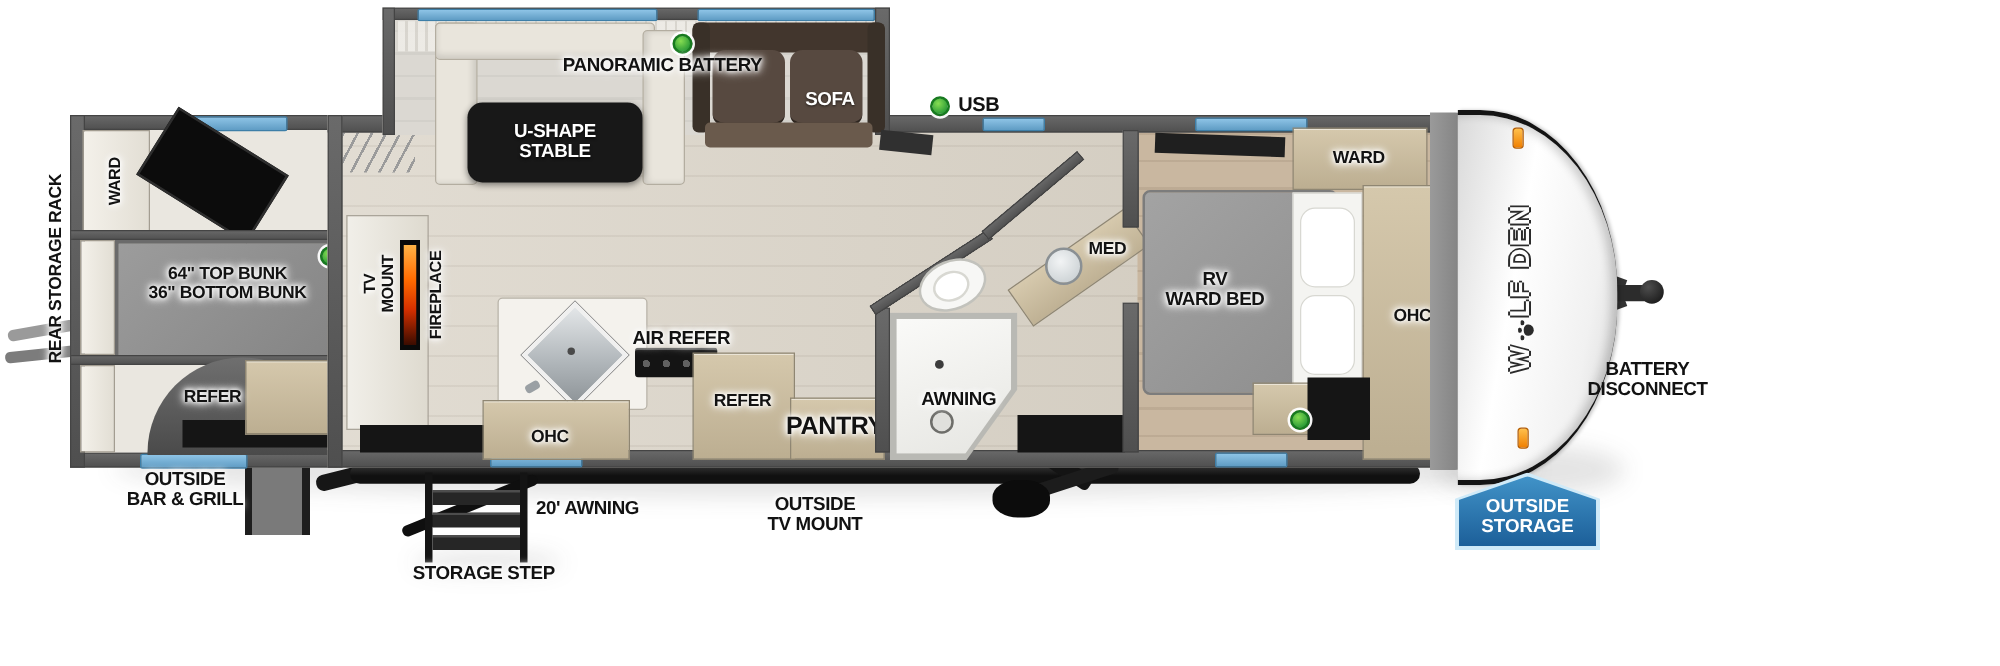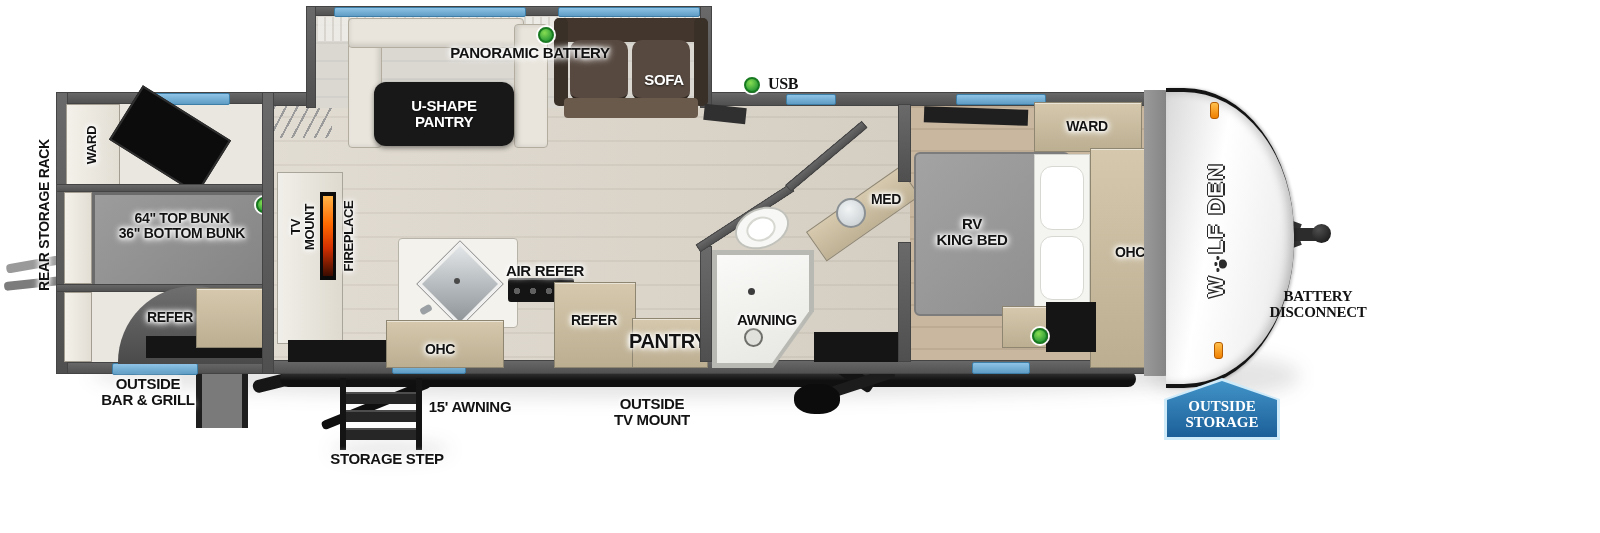--- a/index.html
+++ b/index.html
@@ -10,21 +10,21 @@
   .wall{position:absolute;background:linear-gradient(180deg,#6a6a6a,#4f4f4f);box-shadow:inset 0 0 0 1px #444;}
   .window{position:absolute;background:linear-gradient(180deg,#8ec4e6,#5f9cc4);border:1px solid #3e7fa8;border-radius:2px;}
   .cab{position:absolute;background:linear-gradient(180deg,#d5c8ac,#bcae91);border:1px solid #8f8672;box-shadow:inset 0 1px 0 rgba(255,255,255,.5);}
   .white-cab{position:absolute;background:linear-gradient(90deg,#f4f1ea,#e2ded4);border:1px solid #a39d91;}
   .lbl{position:absolute;transform:translate(-50%,-50%);font-weight:bold;font-size:15px;line-height:1.07;
        color:#121212;text-align:center;white-space:pre-line;letter-spacing:-.3px;
        text-shadow:0 0 3px #fff,0 0 5px #fff,0 0 7px #fff,0 1px 9px #fff;}
   .lbl.v{transform:translate(-50%,-50%) rotate(-90deg);}
   .lbl.w{color:#fff;text-shadow:0 1px 2px rgba(0,0,0,.65);}
   .lbl.sm{font-size:13px;}
-  .lbl.plain{text-shadow:none;font-family:Liberation Serif, serif;}
+  .lbl.plain{text-shadow:none;}
   .dot{position:absolute;width:12px;height:12px;border-radius:50%;
        background:radial-gradient(circle at 38% 32%,#86dd52,#2f9e38 72%);
        border:2px solid #187a20;box-shadow:0 0 0 2px rgba(255,255,255,.95);}
   .dark{position:absolute;background:#151515;}
   .floor-main{position:absolute;background-color:#d8d1c4;
        background-image:repeating-linear-gradient(180deg,rgba(90,75,60,.07) 0 2px,transparent 2px 24px),
                         linear-gradient(90deg,rgba(255,255,255,.25),rgba(0,0,0,.04));}
   .floor-bed{position:absolute;background-color:#c9b7a0;
        background-image:repeating-linear-gradient(180deg,rgba(80,60,40,.10) 0 2px,transparent 2px 22px);}
   .floor-slide{position:absolute;background-color:#dbd8d2;
@@ -111,21 +111,21 @@
   <div class="wall" style="left:700px;top:6px;width:12px;height:102px;"></div>
   <div class="window" style="left:334px;top:7px;width:190px;height:8px;"></div>
   <div class="window" style="left:558px;top:7px;width:140px;height:8px;"></div>
   <div class="abs" style="left:318px;top:17px;width:380px;height:24px;background:repeating-linear-gradient(90deg,#f0eee9 0 6px,#d8d5ce 6px 8px);opacity:.85;"></div>
 
   <div class="abs" style="left:348px;top:18px;width:32px;height:128px;background:#e9e5dc;border:1px solid #b3ada0;border-radius:4px;box-shadow:inset -3px 0 5px rgba(0,0,0,.12);"></div>
   <div class="abs" style="left:348px;top:18px;width:174px;height:28px;background:#e9e5dc;border:1px solid #b3ada0;border-radius:4px;box-shadow:inset 0 -3px 5px rgba(0,0,0,.12);"></div>
   <div class="abs" style="left:514px;top:24px;width:32px;height:122px;background:#e9e5dc;border:1px solid #b3ada0;border-radius:4px;box-shadow:inset 3px 0 5px rgba(0,0,0,.12);"></div>
   <div class="abs" style="left:374px;top:82px;width:140px;height:64px;background:#181818;border-radius:12px;box-shadow:0 2px 5px rgba(0,0,0,.45);"></div>
   <div class="lbl w" style="left:444px;top:114px;">U-SHAPE
-PANTRY</div>
+STABLE</div>
 
   <div class="abs" style="left:554px;top:18px;width:154px;height:24px;background:#42362d;border-radius:6px 6px 0 0;"></div>
   <div class="abs" style="left:554px;top:18px;width:14px;height:88px;background:#393028;border-radius:5px;"></div>
   <div class="abs" style="left:694px;top:18px;width:14px;height:88px;background:#393028;border-radius:5px;"></div>
   <div class="abs" style="left:570px;top:40px;width:58px;height:58px;background:#574940;border-radius:10px;border-bottom:3px solid #2e2620;"></div>
   <div class="abs" style="left:632px;top:40px;width:58px;height:58px;background:#574940;border-radius:10px;border-bottom:3px solid #2e2620;"></div>
   <div class="abs" style="left:564px;top:98px;width:134px;height:20px;background:#6a5a4c;border-radius:4px;"></div>
   <div class="lbl w" style="left:664px;top:80px;">SOFA</div>
 
   <span class="dot" style="left:538px;top:27px;"></span>
@@ -176,21 +176,21 @@
 
   <div class="wall" style="left:898px;top:104px;width:13px;height:78px;"></div>
   <div class="wall" style="left:898px;top:242px;width:13px;height:120px;"></div>
   <div class="abs" style="left:924px;top:108px;width:104px;height:16px;background:#1f1f1f;transform:rotate(2deg);"></div>
 
   <div class="abs" style="left:914px;top:152px;width:152px;height:160px;background:linear-gradient(135deg,#a3a3a3,#8d8d8d);border:2px solid #7c7c7c;border-radius:6px;"></div>
   <div class="abs" style="left:1034px;top:154px;width:54px;height:158px;background:#f4f4f1;border:1px solid #d5d5cf;"></div>
   <div class="abs" style="left:1040px;top:166px;width:42px;height:62px;background:#fff;border:1px solid #d8d8d2;border-radius:12px;"></div>
   <div class="abs" style="left:1040px;top:236px;width:42px;height:62px;background:#fff;border:1px solid #d8d8d2;border-radius:12px;"></div>
   <div class="lbl" style="left:972px;top:232px;">RV
-KING BED</div>
+WARD BED</div>
 
   <div class="cab" style="left:1034px;top:102px;width:106px;height:48px;"></div>
   <div class="lbl" style="left:1087px;top:126px;font-size:14px;">WARD</div>
   <span class="dot" style="left:1106px;top:152px;"></span>
   <div class="cab" style="left:1090px;top:148px;width:68px;height:218px;"></div>
   <div class="lbl" style="left:1130px;top:252px;font-size:14px;">OHC</div>
   <div class="cab" style="left:1002px;top:306px;width:46px;height:40px;"></div>
   <div class="dark" style="left:1046px;top:302px;width:50px;height:50px;"></div>
   <span class="dot" style="left:1032px;top:328px;"></span>
 
@@ -211,18 +211,18 @@
   <div class="lbl plain" style="left:1318px;top:304px;">BATTERY
 DISCONNECT</div>
 
   <div class="abs" style="left:1164px;top:378px;width:116px;height:62px;background:#cfeaf8;clip-path:polygon(0 34%,50% 0,100% 34%,100% 100%,0 100%);"></div>
   <div class="abs" style="left:1167px;top:381px;width:110px;height:56px;background:linear-gradient(180deg,#4193c8,#1c5f99);clip-path:polygon(0 34%,50% 0,100% 34%,100% 100%,0 100%);"></div>
   <div class="lbl w plain" style="left:1222px;top:414px;letter-spacing:0;">OUTSIDE
 STORAGE</div>
 
   <div class="lbl" style="left:148px;top:392px;">OUTSIDE
 BAR &amp; GRILL</div>
-  <div class="lbl" style="left:470px;top:407px;">15' AWNING</div>
+  <div class="lbl" style="left:470px;top:407px;">20' AWNING</div>
   <div class="lbl" style="left:387px;top:459px;">STORAGE STEP</div>
   <div class="lbl" style="left:652px;top:412px;">OUTSIDE
 TV MOUNT</div>
 
 </div>
 
 </body></html>

